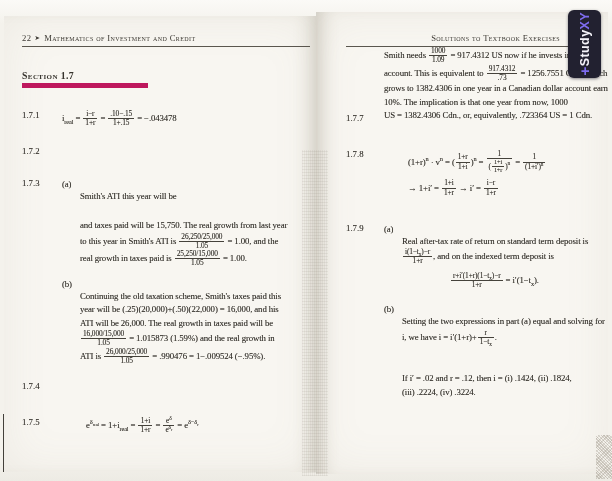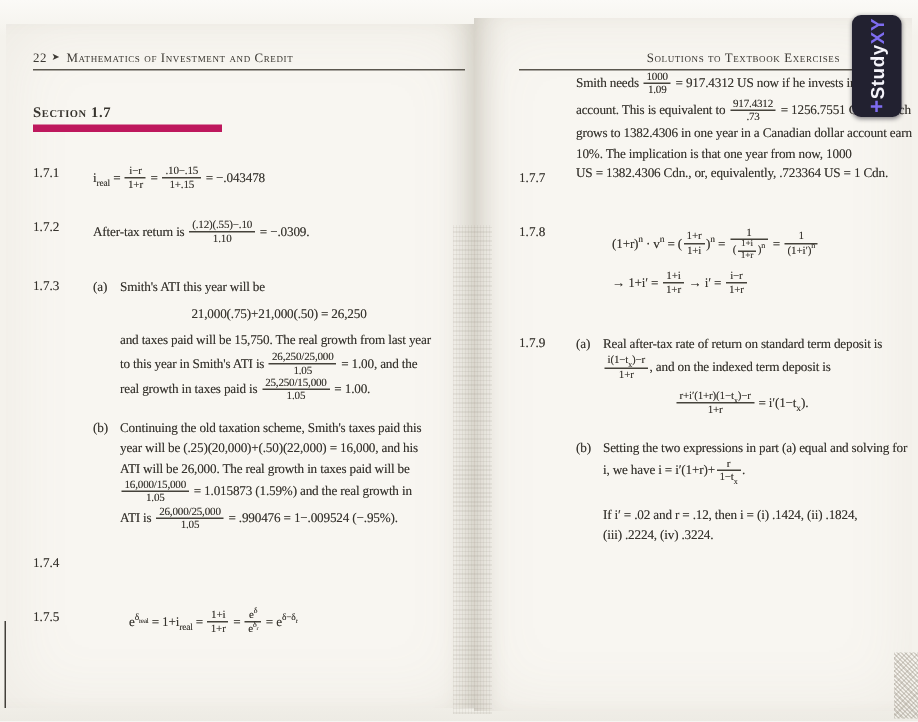--- a/index.html
+++ b/index.html
@@ -29,21 +29,21 @@
   .prob{display:flex;align-items:flex-start;}
   .pnum{flex:none;font-size:8.8px;}
   .pnum-l{width:40px;}
   .pnum-r{width:38px;}
   .pbody{flex:1;font-size:8.8px;line-height:13.5px;letter-spacing:-.12px;
     white-space:nowrap;text-shadow:0 0 .3px rgba(40,38,33,.45);}
   .pnum{text-shadow:0 0 .3px rgba(40,38,33,.45);}
   .center{text-align:center;white-space:nowrap;}
   .part{display:flex;align-items:flex-start;}
   .plabel{flex:none;width:18px;}
-  .ptext{flex:1;}
+  .ptext{flex:1;margin-top:12px;}
   .gap4{margin-top:4px;} .gap6{margin-top:6px;} .gap10{margin-top:10px;} .gap14{margin-top:14px;}
   .mt16{margin-top:16px;flex-direction:column;} .mt18{margin-top:18px;} .mt20{align-items:flex-end;}
   .mt22{margin-top:22px;justify-content:space-between;} .mt26{margin-top:26px;gap:24px;}
   .tall{line-height:26px;}
   sup{font-size:.72em;vertical-align:super;line-height:0;}
   sub{font-size:.72em;vertical-align:sub;line-height:0;}
   .frac{display:inline-block;text-align:center;vertical-align:-0.55em;
     font-size:.84em;line-height:1.12;padding:0 1px;}
   .frac .num{display:block;border-bottom:.8px solid #45423b;padding:0 2px;}
   .frac .den{display:block;padding:0 2px;font-family:Liberation Serif, serif;}
@@ -79,31 +79,29 @@
 
     <div><span class="section-head">Section 1.7</span></div>
 
     <div class="prob mt22">
       <span class="pnum pnum-l">1.7.1</span>
       <div class="pbody">i<sub>real</sub> = <span class="frac"><span class="num">i−r</span><span class="den">1+r</span></span> = <span class="frac"><span class="num">.10−.15</span><span class="den">1+.15</span></span> = −.043478</div>
     </div>
 
     <div class="prob mt18">
       <span class="pnum pnum-l">1.7.2</span>
-      <div class="pbody">After-tax return is <span class="frac"><span class="num">(.12)(.55)−.10</span><span class="den">1.10</span></span> = −.0309.</div>
     </div>
 
     <div class="prob mt22">
       <span class="pnum pnum-l">1.7.3</span>
       <div class="pbody">
         <div class="part">
           <span class="plabel">(a)</span>
           <div class="ptext">Smith's ATI this year will be</div>
         </div>
-        <div class="center gap4">21,000(.75)+21,000(.50) = 26,250</div>
         <div class="part gap4">
           <span class="plabel"></span>
           <div class="ptext">and taxes paid will be 15,750. The real growth from last year<br>to this year in Smith's ATI is <span class="frac"><span class="num">26,250/25,000</span><span class="den">1.05</span></span> = 1.00, and the<br>real growth in taxes paid is <span class="frac"><span class="num">25,250/15,000</span><span class="den">1.05</span></span> = 1.00.</div>
         </div>
         <div class="part gap10">
           <span class="plabel">(b)</span>
           <div class="ptext">Continuing the old taxation scheme, Smith's taxes paid this<br>year will be (.25)(20,000)+(.50)(22,000) = 16,000, and his<br>ATI will be 26,000. The real growth in taxes paid will be<br><span class="frac"><span class="num">16,000/15,000</span><span class="den">1.05</span></span> = 1.015873 (1.59%) and the real growth in<br>ATI is <span class="frac"><span class="num">26,000/25,000</span><span class="den">1.05</span></span> = .990476 = 1−.009524 (−.95%).</div>
         </div>
       </div>
     </div>

